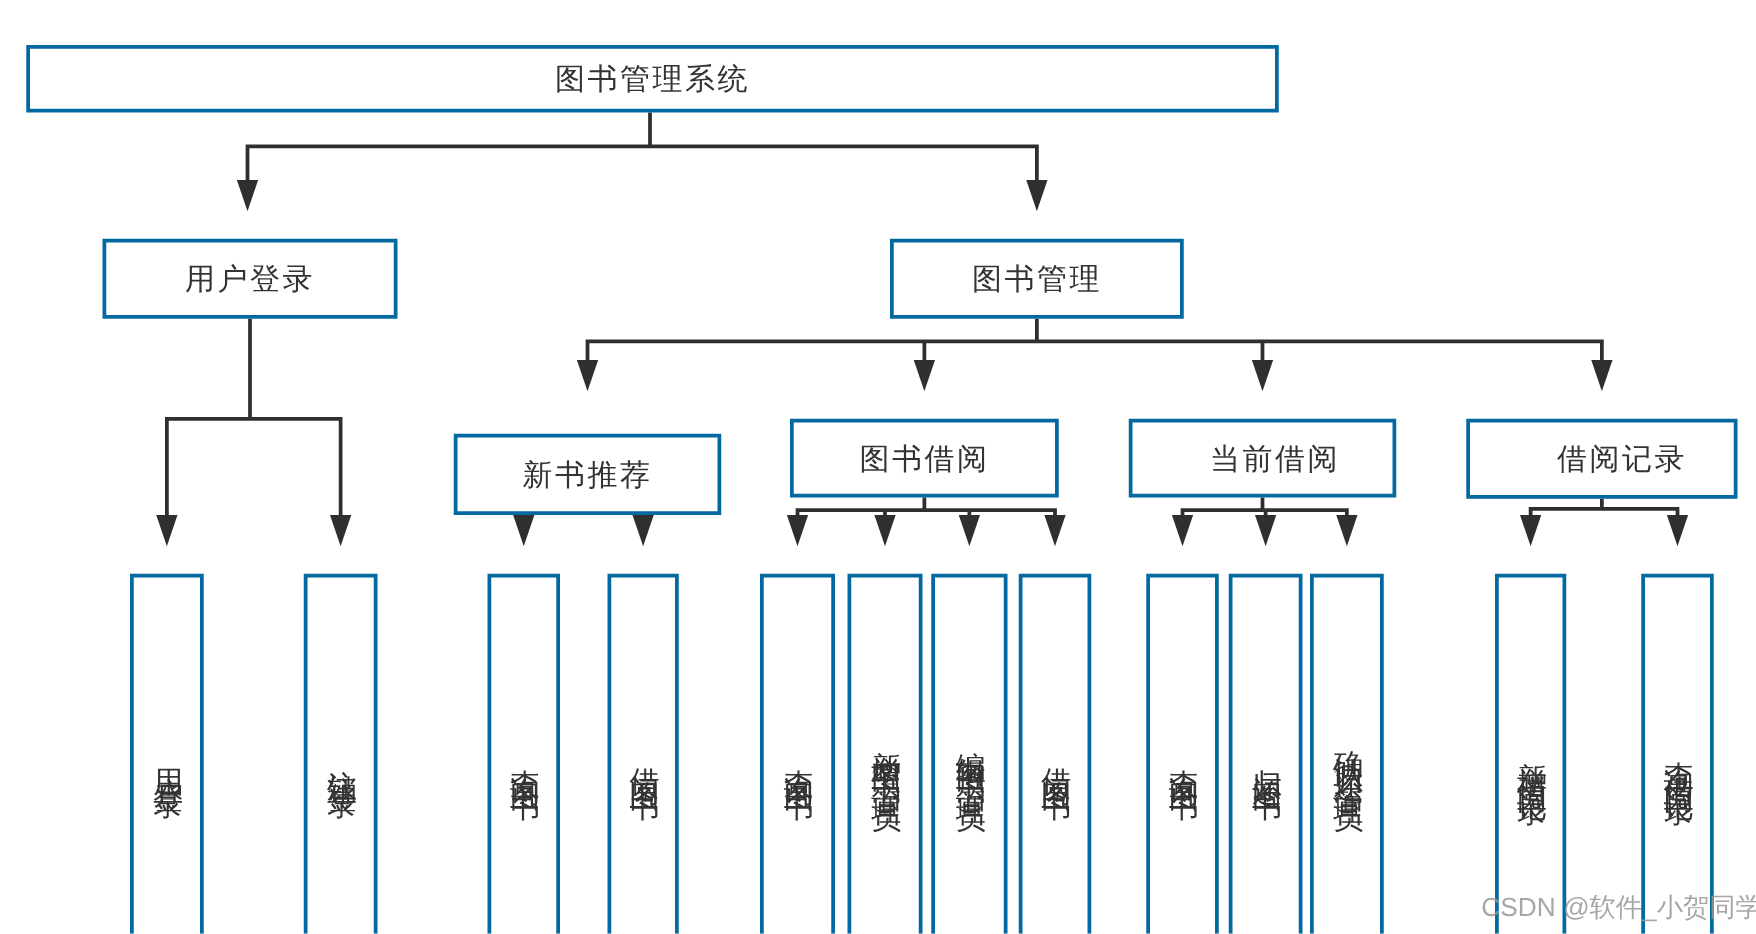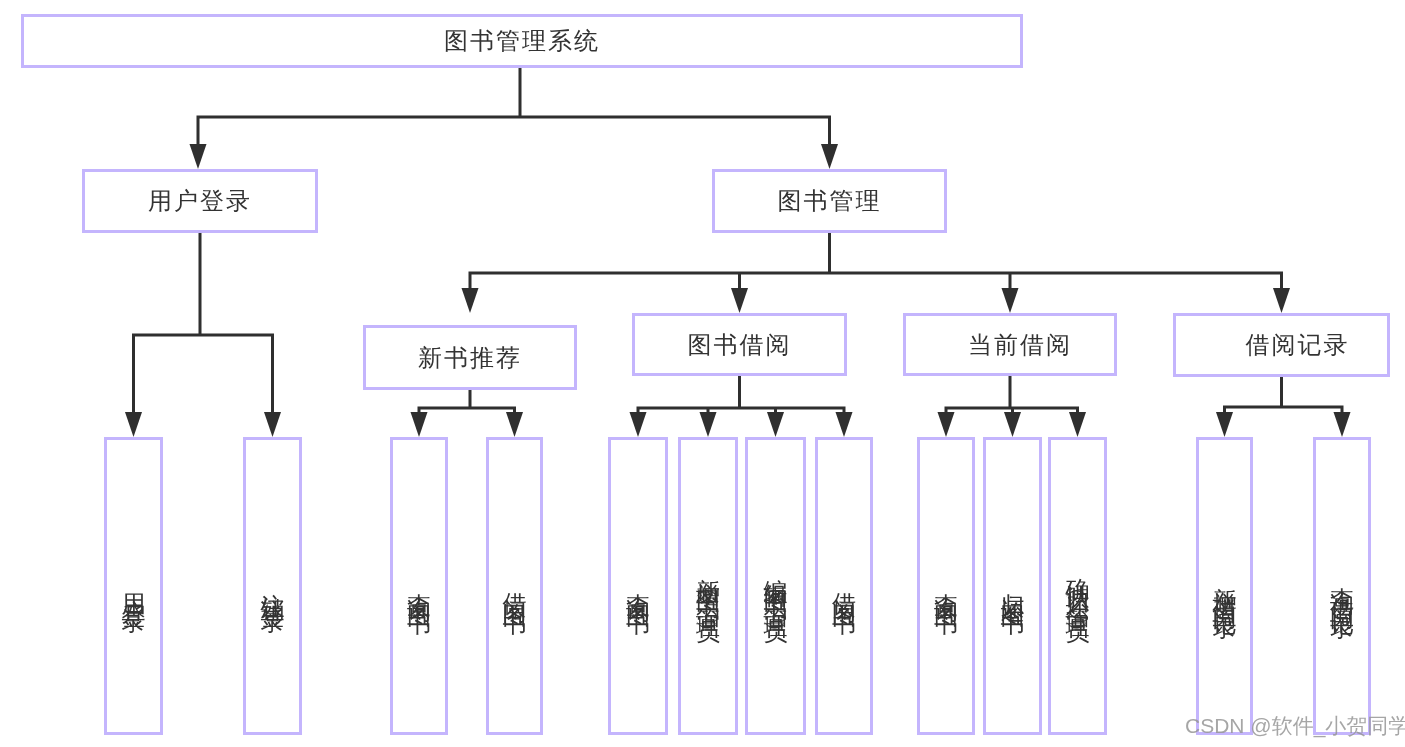--- a/index.html
+++ b/index.html
@@ -13,26 +13,27 @@
   }
   #connector-svg {
     position: absolute;
     left: 0; top: 0;
     width: 1405px; height: 747px;
   }
   .node {
     position: absolute;
     box-sizing: border-box;
     background: #ffffff;
-    border: 3px solid #c4b5fd;
+    border: 3px solid #0369a1;
     display: flex;
     align-items: center;
     justify-content: center;
     color: #333333;
     text-align: center;
+    margin-top: 22px;
   }
   .h-node {
     font-size: 24px;
     letter-spacing: 2px;
     white-space: nowrap;
   }
   .v-node {
     writing-mode: vertical-rl;
     text-orientation: mixed;
     font-size: 24px;

